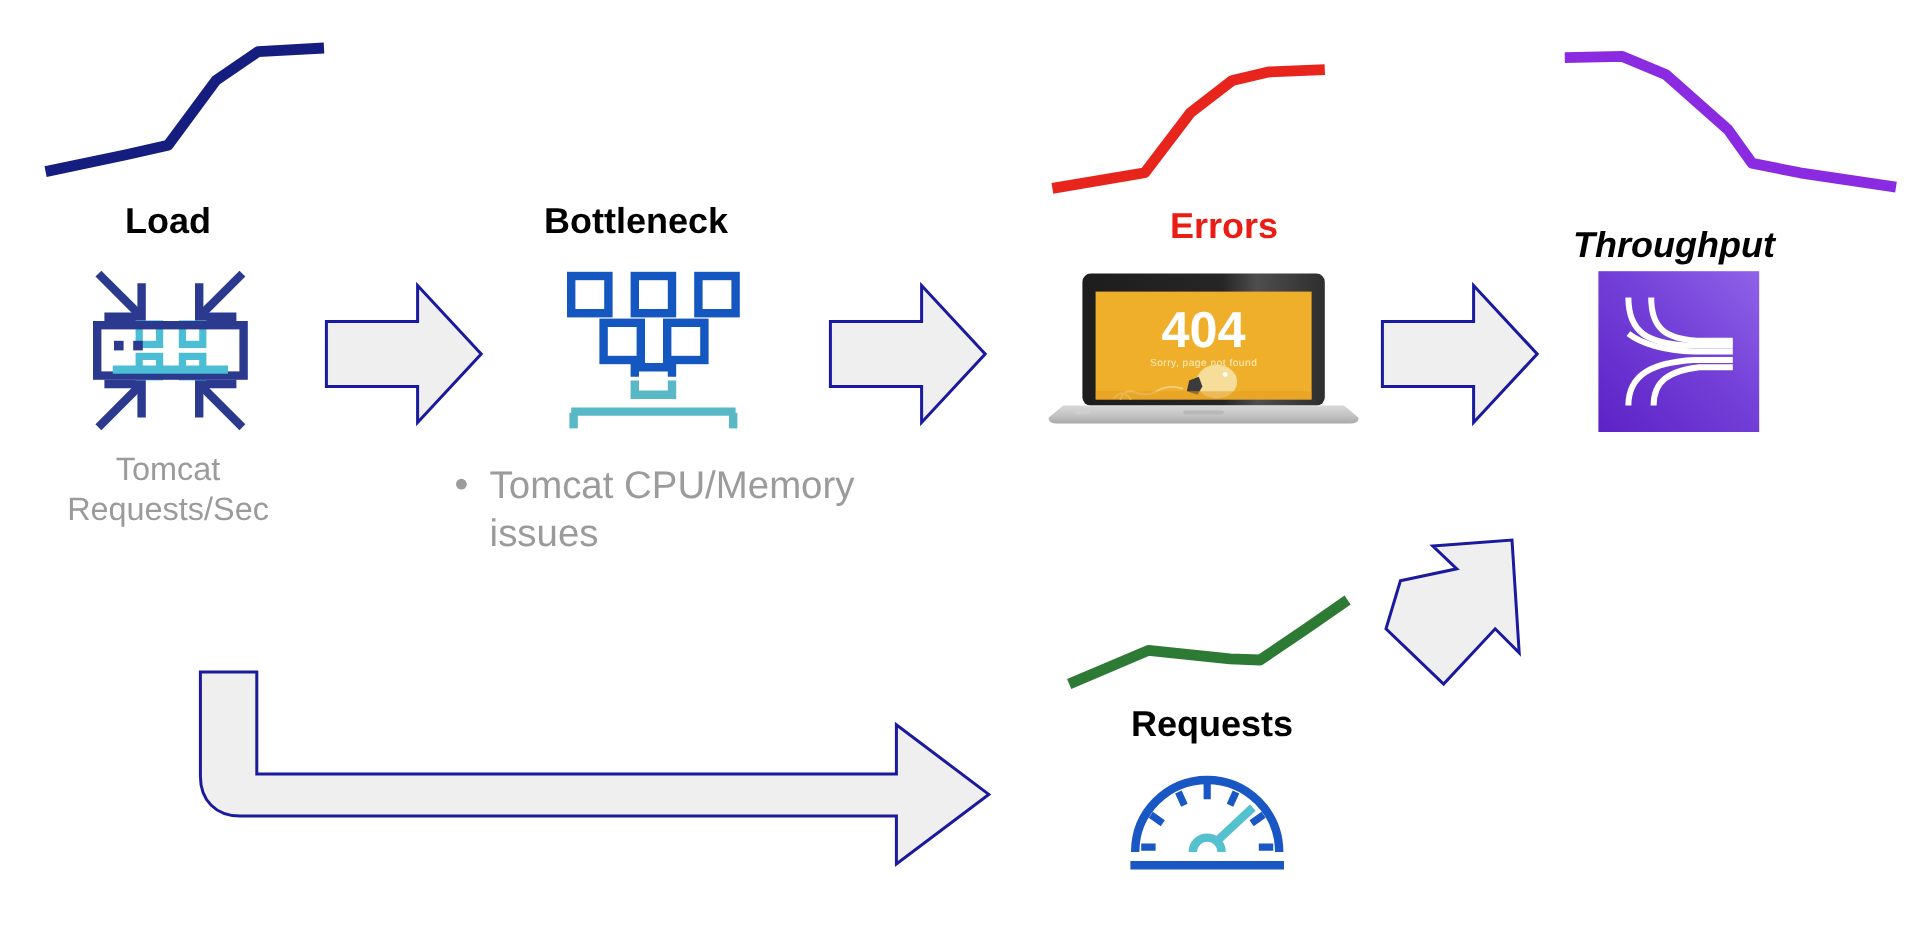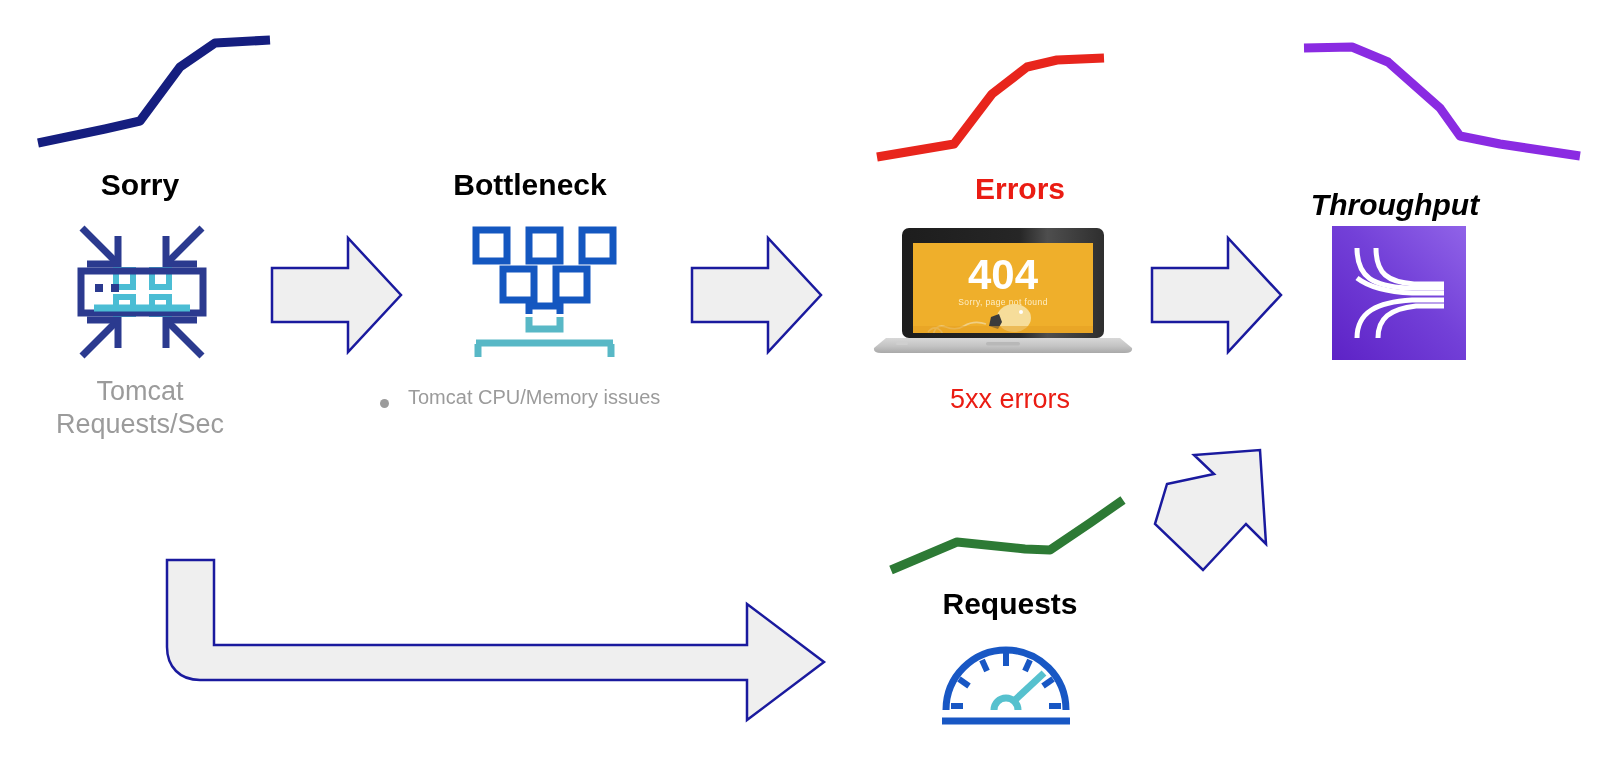--- a/index.html
+++ b/index.html
@@ -36,21 +36,21 @@
     color: #9b9b9b;
     text-align: center;
     line-height: 1.23;
     white-space: pre-line;
   }
   .caption.err { color: #ea1c13; }
 
   
   .bullets {
     list-style: none;
-    font-size: 20px;
+    font-size: 32px;
     color: #9b9b9b;
     line-height: 1.24;
   }
   .bullets li {
     position: relative;
     padding-left: 38px;
     margin-bottom: 1px;
   }
   .bullets li::before {
     content: "";
@@ -82,21 +82,21 @@
       <polyline points="5,117 82,104 120,54 155,27 185,20 232,18" fill="none" stroke="#e8251c" stroke-width="9" stroke-linejoin="round" stroke-linecap="butt"></polyline>
     </svg>
   </div>
 
   <div class="abs" style="left:1300px; top:38px;">
     <svg width="300" height="130" viewBox="0 0 300 130">
       <polyline points="4,10 52,9 88,24 140,70 160,98 200,106 280,118" fill="none" stroke="#8a2be2" stroke-width="9" stroke-linejoin="round" stroke-linecap="butt"></polyline>
     </svg>
   </div>
 
-  <div class="abs stage-title" style="left:40px; top:168px; width:200px;">Sorry</div>
+  <div class="abs stage-title" style="left:40px; top:168px; width:200px;">Load</div>
 
   <div class="abs stage-title" style="left:430px; top:168px; width:200px;">Bottleneck</div>
 
   <div class="abs stage-title err" style="left:920px; top:172px; width:200px;">Errors</div>
 
   <div class="abs stage-title" style="left:1295px; top:188px; width:200px;font-style:italic;">Throughput</div>
 
   <div class="abs stage-title" style="left:910px; top:587px; width:200px;">Requests</div>
 
   <div class="abs" style="left:68px; top:218px;">
@@ -211,21 +211,20 @@
       </g>
 
       <path d="M20 116 h234 l12 10 q1 5 -7 5 H15 q-8 0 -7 -5 z" fill="url(#basegrad)"></path>
 
       <rect x="120" y="120" width="34" height="3.5" rx="1.8" fill="#b8b8b8"></rect>
 
       <rect x="30" y="120" width="12" height="3" rx="1.5" fill="#cfcfcf"></rect>
     </svg>
   </div>
 
-  <div class="abs caption err" style="left:880px; top:383px; width:260px;">5xx errors</div>
 
   <div class="abs" style="left:1150px; top:236px;">
     <svg width="134" height="118" viewBox="0 0 134 118">
       <polygon points="2,32 78,32 78,2 131,59 78,116 78,86 2,86" fill="#efefef" stroke="#1a1a9e" stroke-width="2.5" stroke-linejoin="miter"></polygon>
     </svg>
   </div>
 
   <div class="abs" style="left:1332px; top:226px;">
     <svg width="134" height="134" viewBox="0 0 134 134">
       <defs>

